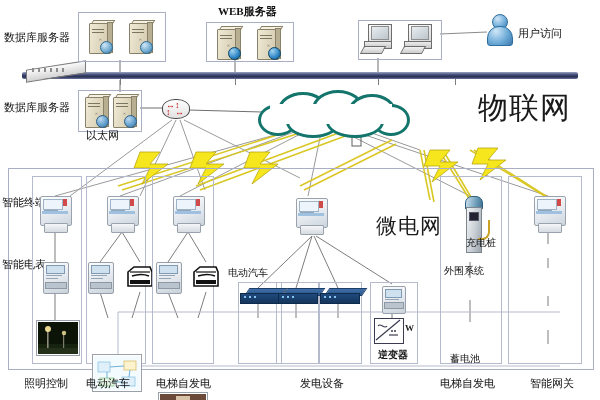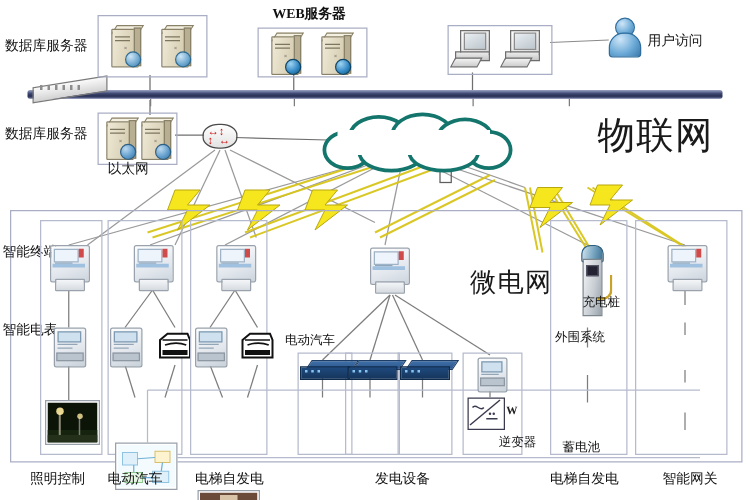--- a/index.html
+++ b/index.html
@@ -562,21 +562,21 @@
       <svg class="dg" viewBox="0 0 28 24">
         <path d="M2 22 L26 2" stroke="#3b3b4f" stroke-width="1.2"></path>
         <path d="M4 8 C7 4 10 12 13 8" stroke="#3b3b4f" stroke-width="1.2" fill="none"></path>
         <path d="M15 17 L24 17" stroke="#3b3b4f" stroke-width="1.2"></path>
         <circle cx="18" cy="13" r="1" fill="#3b3b4f"></circle>
         <circle cx="21" cy="13" r="1" fill="#3b3b4f"></circle>
       </svg>
       <div class="invw">W</div>
     </div>
   </div>
-  <div class="lbl abs t-md" style="left:399px;top:350px;">逆变器</div>
+  <div class="lbl abs t-md" style="left:378px;top:350px;font-weight:bold;">逆变器</div>
 
   <div class="grp2" style="left:440px;top:176px;width:60px;height:186px;"></div>
   <div class="abs" style="left:462px;top:196px;">
     <div class="pile">
         <div class="head"></div>
         <div class="col"></div>
         <div class="scr"></div>
         <div class="cable"></div>
       </div>
   </div>

